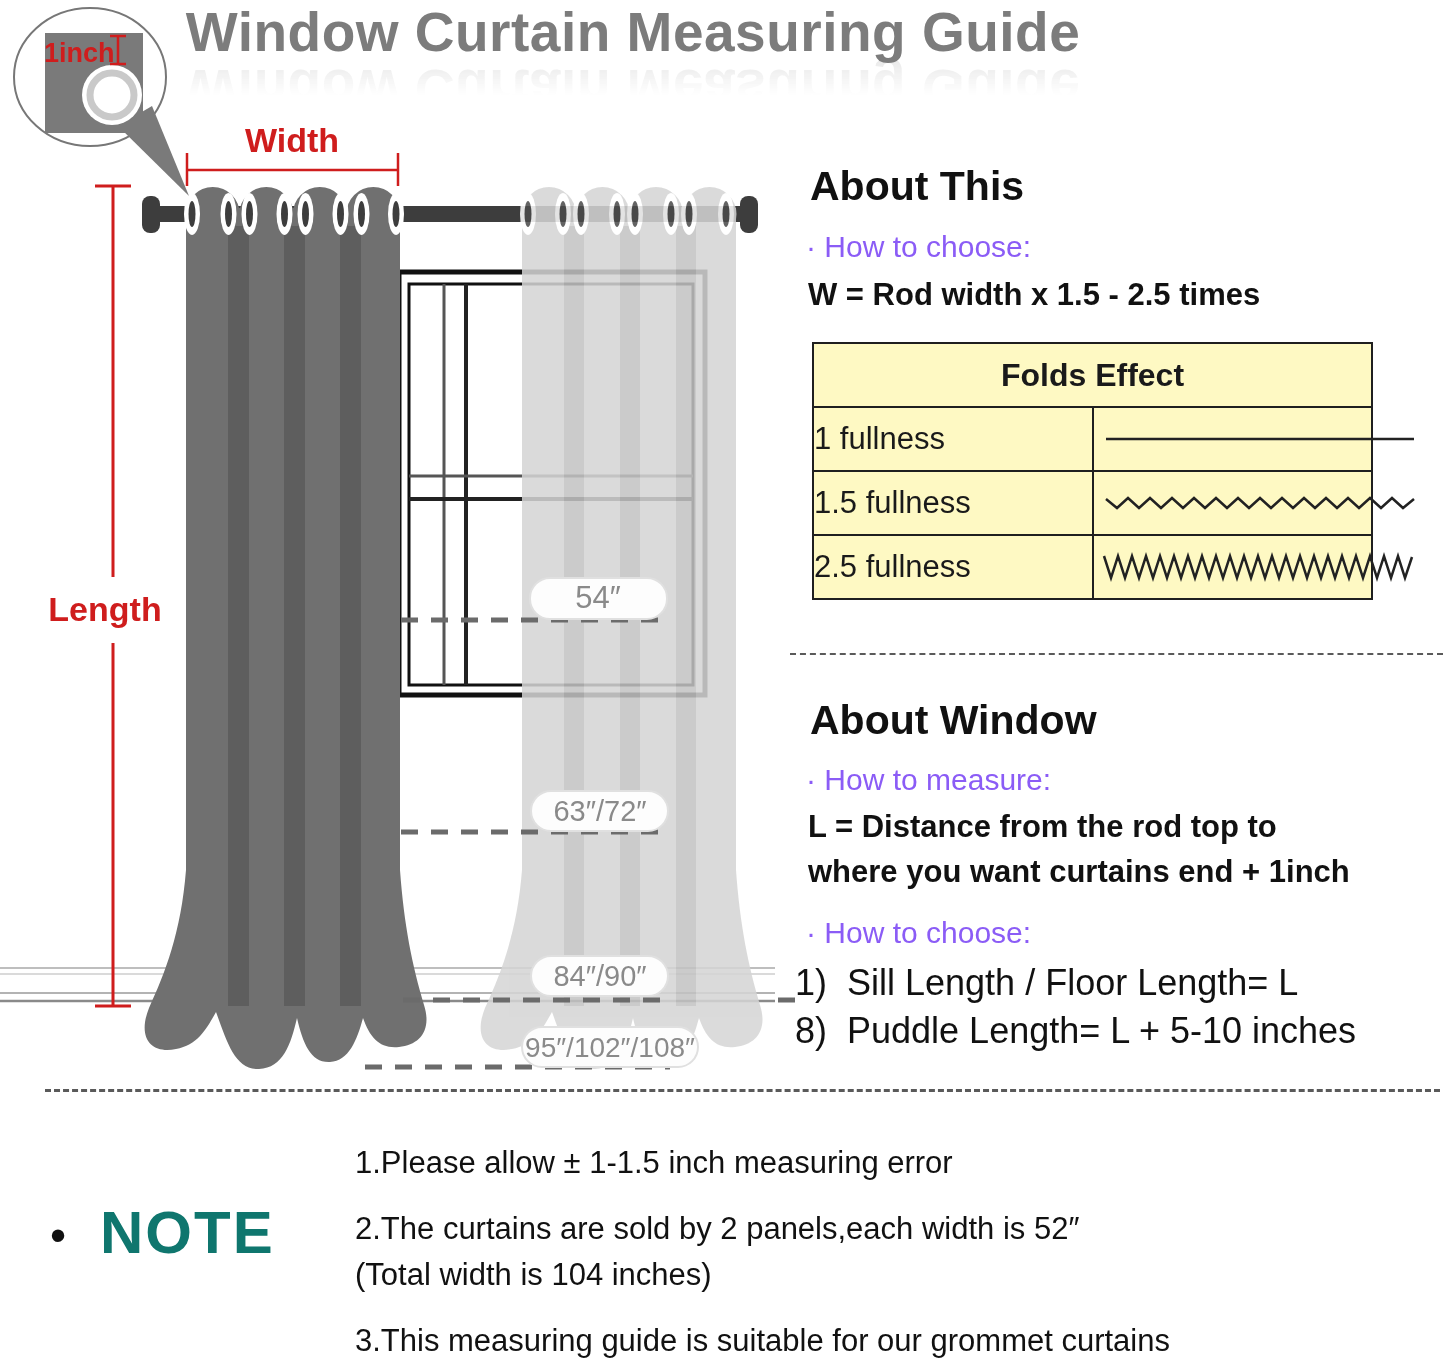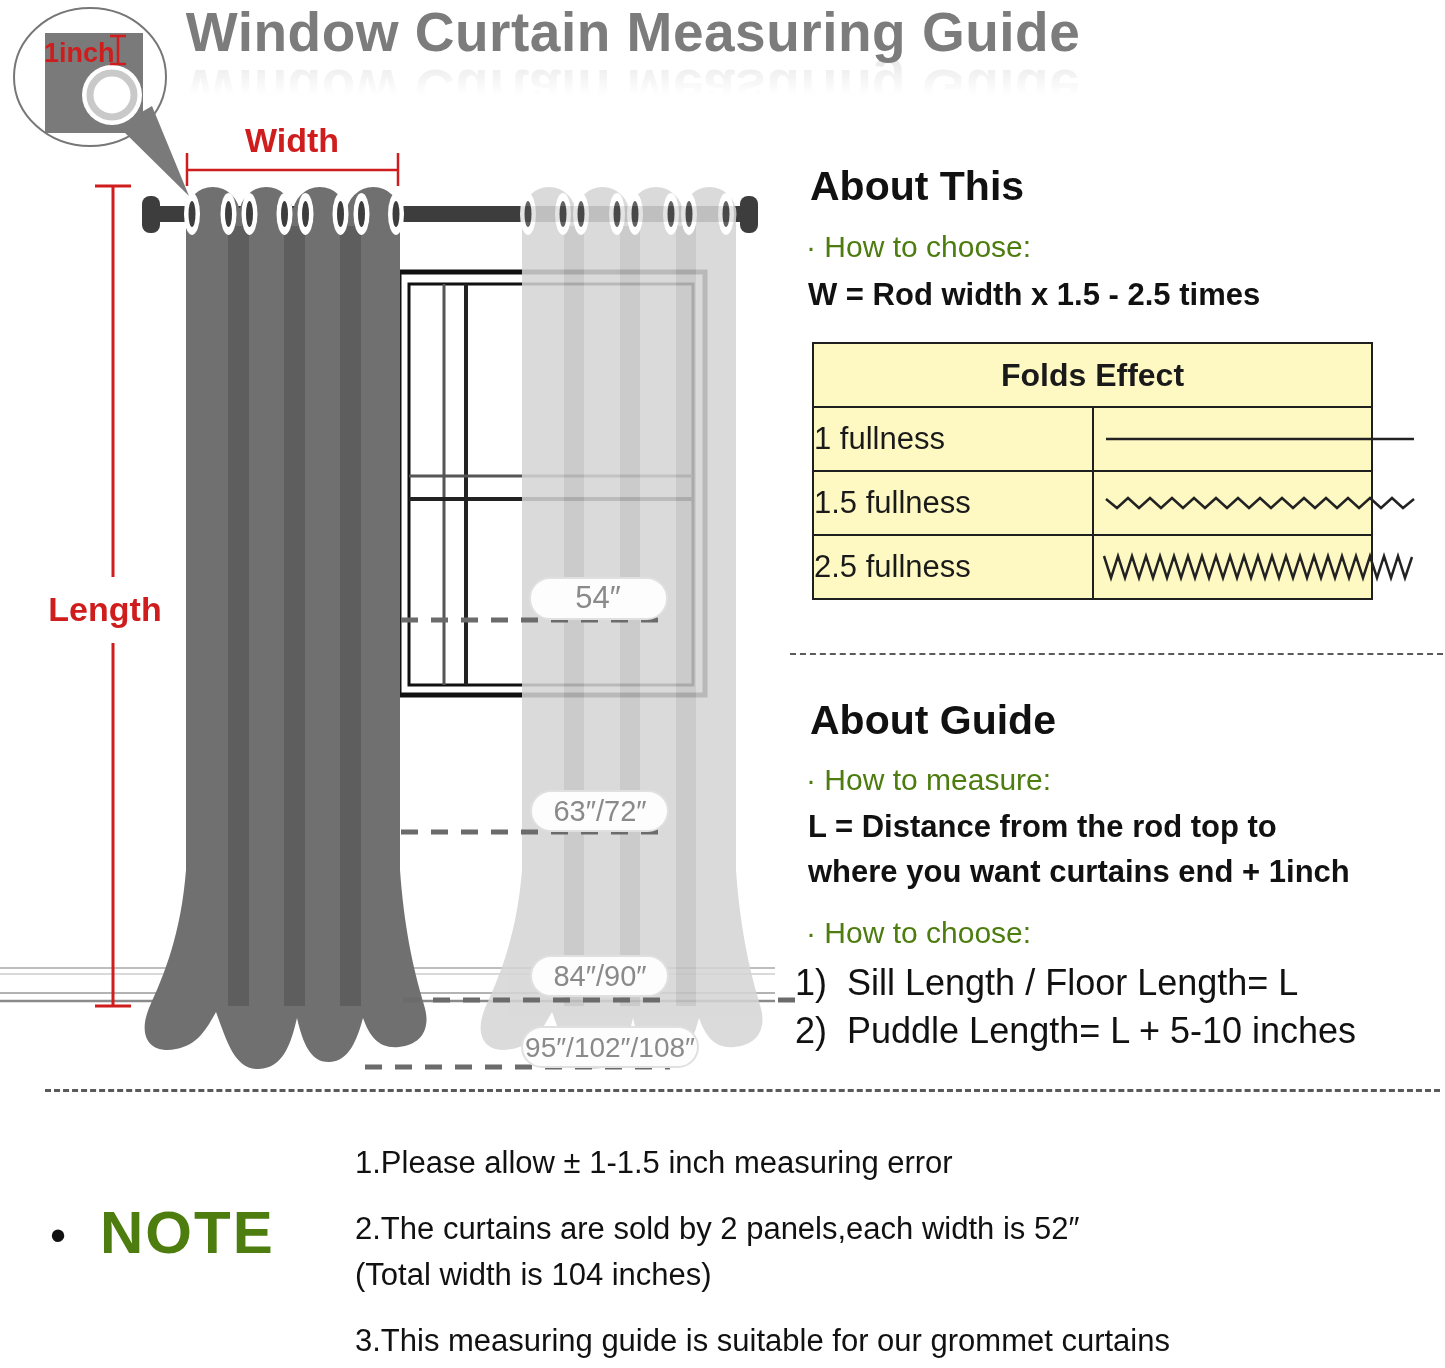--- a/index.html
+++ b/index.html
@@ -8,36 +8,36 @@
   .abs{position:absolute;}
   
   .title{left:8px;top:0px;width:1250px;text-align:center;font-size:55px;font-weight:bold;
          color:#7c7c7c;letter-spacing:.5px;white-space:nowrap;}
   .title-reflection{left:8px;top:57px;width:1250px;text-align:center;font-size:55px;font-weight:bold;
          color:#7c7c7c;letter-spacing:.5px;white-space:nowrap;transform:scaleY(-1);opacity:.22;
          -webkit-mask-image:linear-gradient(to top,rgba(0,0,0,.8) 0%,transparent 60%);
          mask-image:linear-gradient(to top,rgba(0,0,0,.8) 0%,transparent 60%);}
   
   .h2{font-size:41px;font-weight:600;color:#111;}
-  .sub{font-size:30px;color:#4d7c0f;}
+  .sub{font-size:30px;color:#8b5cf6;}
   .formula{font-size:31px;font-weight:600;color:#111;}
   .listitem{font-size:36px;font-weight:500;color:#111;white-space:pre;}
   
   table.folds{border-collapse:collapse;table-layout:fixed;width:561px;background:#fef9c3;}
   table.folds th,table.folds td{border:2.5px solid #1f1f1f;padding:0;}
   table.folds th{height:62px;font-size:32px;font-weight:600;text-align:center;}
   table.folds td{height:62px;font-size:31px;font-weight:500;}
   td.flabel{padding-left:26px;width:218px;}
   td.fline svg{display:block;margin:0 auto;}
   
   .divider{border-top:3px dashed #5a5a5a;height:0;}
   .divider.thin{border-top:2px dashed #5a5a5a;}
   
   .note-bullet{font-size:46px;color:#111;}
-  .note-label{font-size:60px;font-weight:bold;letter-spacing:2px;color:#4d7c0f;}
+  .note-label{font-size:60px;font-weight:bold;letter-spacing:2px;color:#0f766e;}
   .note-item{font-size:31px;color:#111;line-height:46px;white-space:pre-wrap;}
 </style>
 </head>
 <body>
 
 <div class="canvas">
 
   <div class="abs title">Window Curtain Measuring Guide</div>
   <div class="abs title-reflection">Window Curtain Measuring Guide</div>
 
@@ -239,27 +239,27 @@
         <svg width="340" height="52" viewBox="0 0 340 52">
           <polyline fill="none" stroke="#222" stroke-width="2.5" points="10,15 17,37 24,15 31,37 38,15 45,37 52,15 59,37 66,15 73,37 80,15 87,37 94,15 101,37 108,15 115,37 122,15 129,37 136,15 143,37 150,15 157,37 164,15 171,37 178,15 185,37 192,15 199,37 206,15 213,37 220,15 227,37 234,15 241,37 248,15 255,37 262,15 269,37 276,15 283,37 290,15 297,37 304,15 311,37 318,16"></polyline>
         </svg>
       </td>
     </tr>
   </tbody>
     </table>
 
   <div class="abs divider thin" style="left:790px;top:653px;width:653px;"></div>
 
-  <div class="abs h2" style="left:810px;top:697px;">About Guide</div>
+  <div class="abs h2" style="left:810px;top:697px;">About Window</div>
   <div class="abs sub" style="left:806px;top:763px;">· How to measure:</div>
   <div class="abs formula" style="left:808px;top:809px;">L = Distance from the rod top to</div>
   <div class="abs formula" style="left:808px;top:854px;text-align:center;">where you want curtains end + 1inch</div>
   <div class="abs sub" style="left:806px;top:916px;">· How to choose:</div>
   <div class="abs listitem" style="left:795px;top:962px;">1)  Sill Length / Floor Length= L</div>
-  <div class="abs listitem" style="left:795px;top:1010px;">2)  Puddle Length= L + 5-10 inches</div>
+  <div class="abs listitem" style="left:795px;top:1010px;">8)  Puddle Length= L + 5-10 inches</div>
 
   <div class="abs divider" style="left:45px;top:1089px;width:1395px;"></div>
 
   <div class="abs note-bullet" style="left:50px;top:1208px;">•</div>
   <div class="abs note-label" style="left:100px;top:1198px;">NOTE</div>
   <div class="abs note-item" style="left:355px;top:1140px;">1.Please allow ± 1-1.5 inch measuring error</div>
   <div class="abs note-item" style="left:355px;top:1206px;text-align:center;">2.The curtains are sold by 2 panels,each width is 52″</div>
   <div class="abs note-item" style="left:355px;top:1252px;">(Total width is 104 inches)</div>
   <div class="abs note-item" style="left:355px;top:1318px;">3.This measuring guide is suitable for our grommet curtains</div>
 

